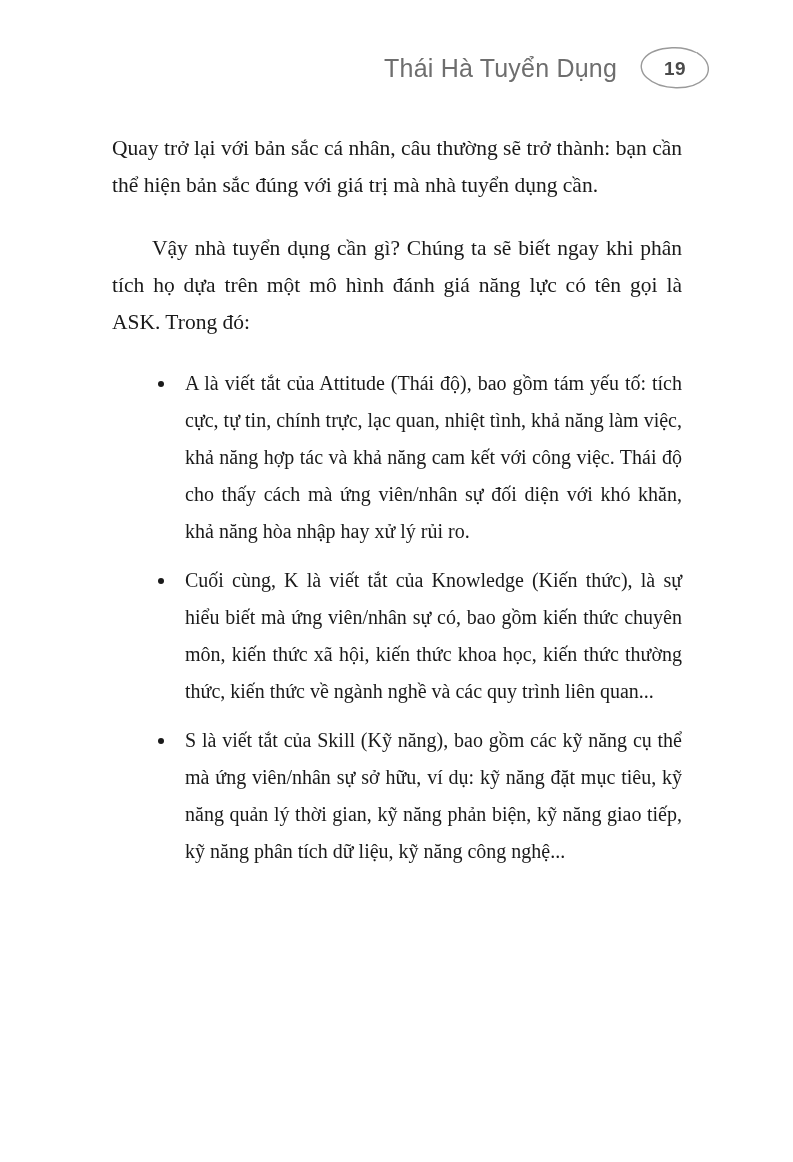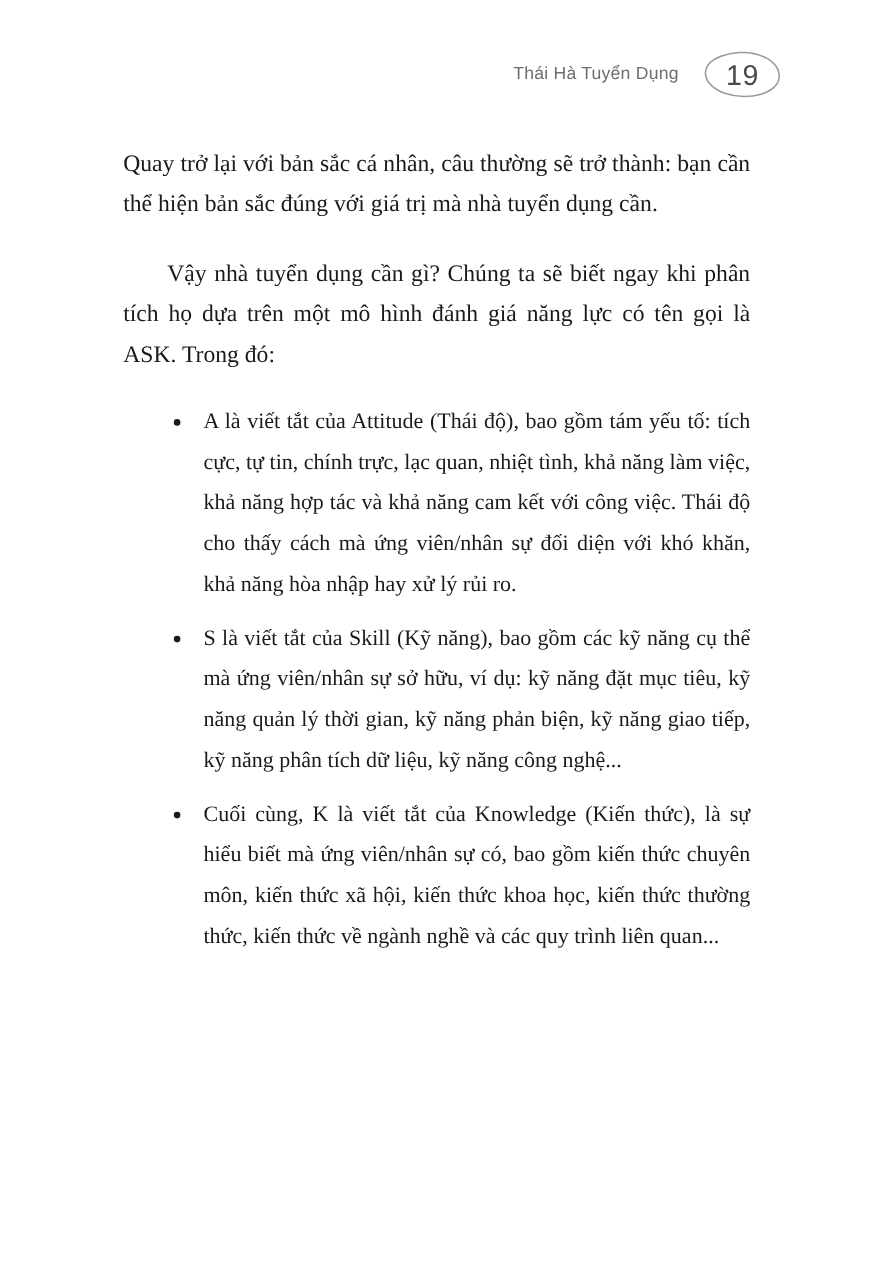--- a/index.html
+++ b/index.html
@@ -25,21 +25,21 @@
     right: 82px;
     height: 48px;
     display: flex;
     align-items: center;
     justify-content: flex-end;
     gap: 22px;
   }
 
   .header-title {
     font-family: "Liberation Sans", sans-serif;
-    font-size: 16px;
+    font-size: 25px;
     letter-spacing: 0.2px;
     color: #6e6e6e;
     white-space: nowrap;
   }
 
   .page-number-badge {
     position: relative;
     width: 72px;
     height: 44px;
     display: flex;
@@ -52,22 +52,22 @@
     position: absolute;
     inset: 0;
     width: 100%;
     height: 100%;
     overflow: visible;
   }
 
   .page-number {
     position: relative;
     font-family: "Liberation Sans", sans-serif;
-    font-size: 26px;
-    font-weight: normal;
+    font-size: 19px;
+    font-weight: bold;
     color: #4a4a4a;
     letter-spacing: 0.5px;
     line-height: 1;
   }
 
   
   .content {
     position: absolute;
     top: 130px;
     left: 112px;
@@ -165,23 +165,23 @@
 
     <p class="para indent">Vậy nhà tuyển dụng cần gì? Chúng ta sẽ biết ngay khi phân tích họ dựa trên một mô hình đánh giá năng lực có tên gọi là ASK. Trong đó:</p>
 
     <ul class="bullet-list">
       <li class="bullet-item">
         <span class="bullet-marker"></span>
         <span class="bullet-text">A là viết tắt của Attitude (Thái độ), bao gồm tám yếu tố: tích cực, tự tin, chính trực, lạc quan, nhiệt tình, khả năng làm việc, khả năng hợp tác và khả năng cam kết với công việc. Thái độ cho thấy cách mà ứng viên/nhân sự đối diện với khó khăn, khả năng hòa nhập hay xử lý rủi ro.</span>
       </li>
       <li class="bullet-item">
         <span class="bullet-marker"></span>
-        <span class="bullet-text">S là viết tắt của Skill (Kỹ năng), bao gồm các kỹ năng cụ thể mà ứng viên/nhân sự sở hữu, ví dụ: kỹ năng đặt mục tiêu, kỹ năng quản lý thời gian, kỹ năng phản biện, kỹ năng giao tiếp, kỹ năng phân tích dữ liệu, kỹ năng công nghệ...</span>
+        <span class="bullet-text">Cuối cùng, K là viết tắt của Knowledge (Kiến thức), là sự hiểu biết mà ứng viên/nhân sự có, bao gồm kiến thức chuyên môn, kiến thức xã hội, kiến thức khoa học, kiến thức thường thức, kiến thức về ngành nghề và các quy trình liên quan...</span>
       </li>
       <li class="bullet-item">
         <span class="bullet-marker"></span>
-        <span class="bullet-text">Cuối cùng, K là viết tắt của Knowledge (Kiến thức), là sự hiểu biết mà ứng viên/nhân sự có, bao gồm kiến thức chuyên môn, kiến thức xã hội, kiến thức khoa học, kiến thức thường thức, kiến thức về ngành nghề và các quy trình liên quan...</span>
+        <span class="bullet-text">S là viết tắt của Skill (Kỹ năng), bao gồm các kỹ năng cụ thể mà ứng viên/nhân sự sở hữu, ví dụ: kỹ năng đặt mục tiêu, kỹ năng quản lý thời gian, kỹ năng phản biện, kỹ năng giao tiếp, kỹ năng phân tích dữ liệu, kỹ năng công nghệ...</span>
       </li>
     </ul>
 
   </div>
 
 </div>
 
 </body></html>

